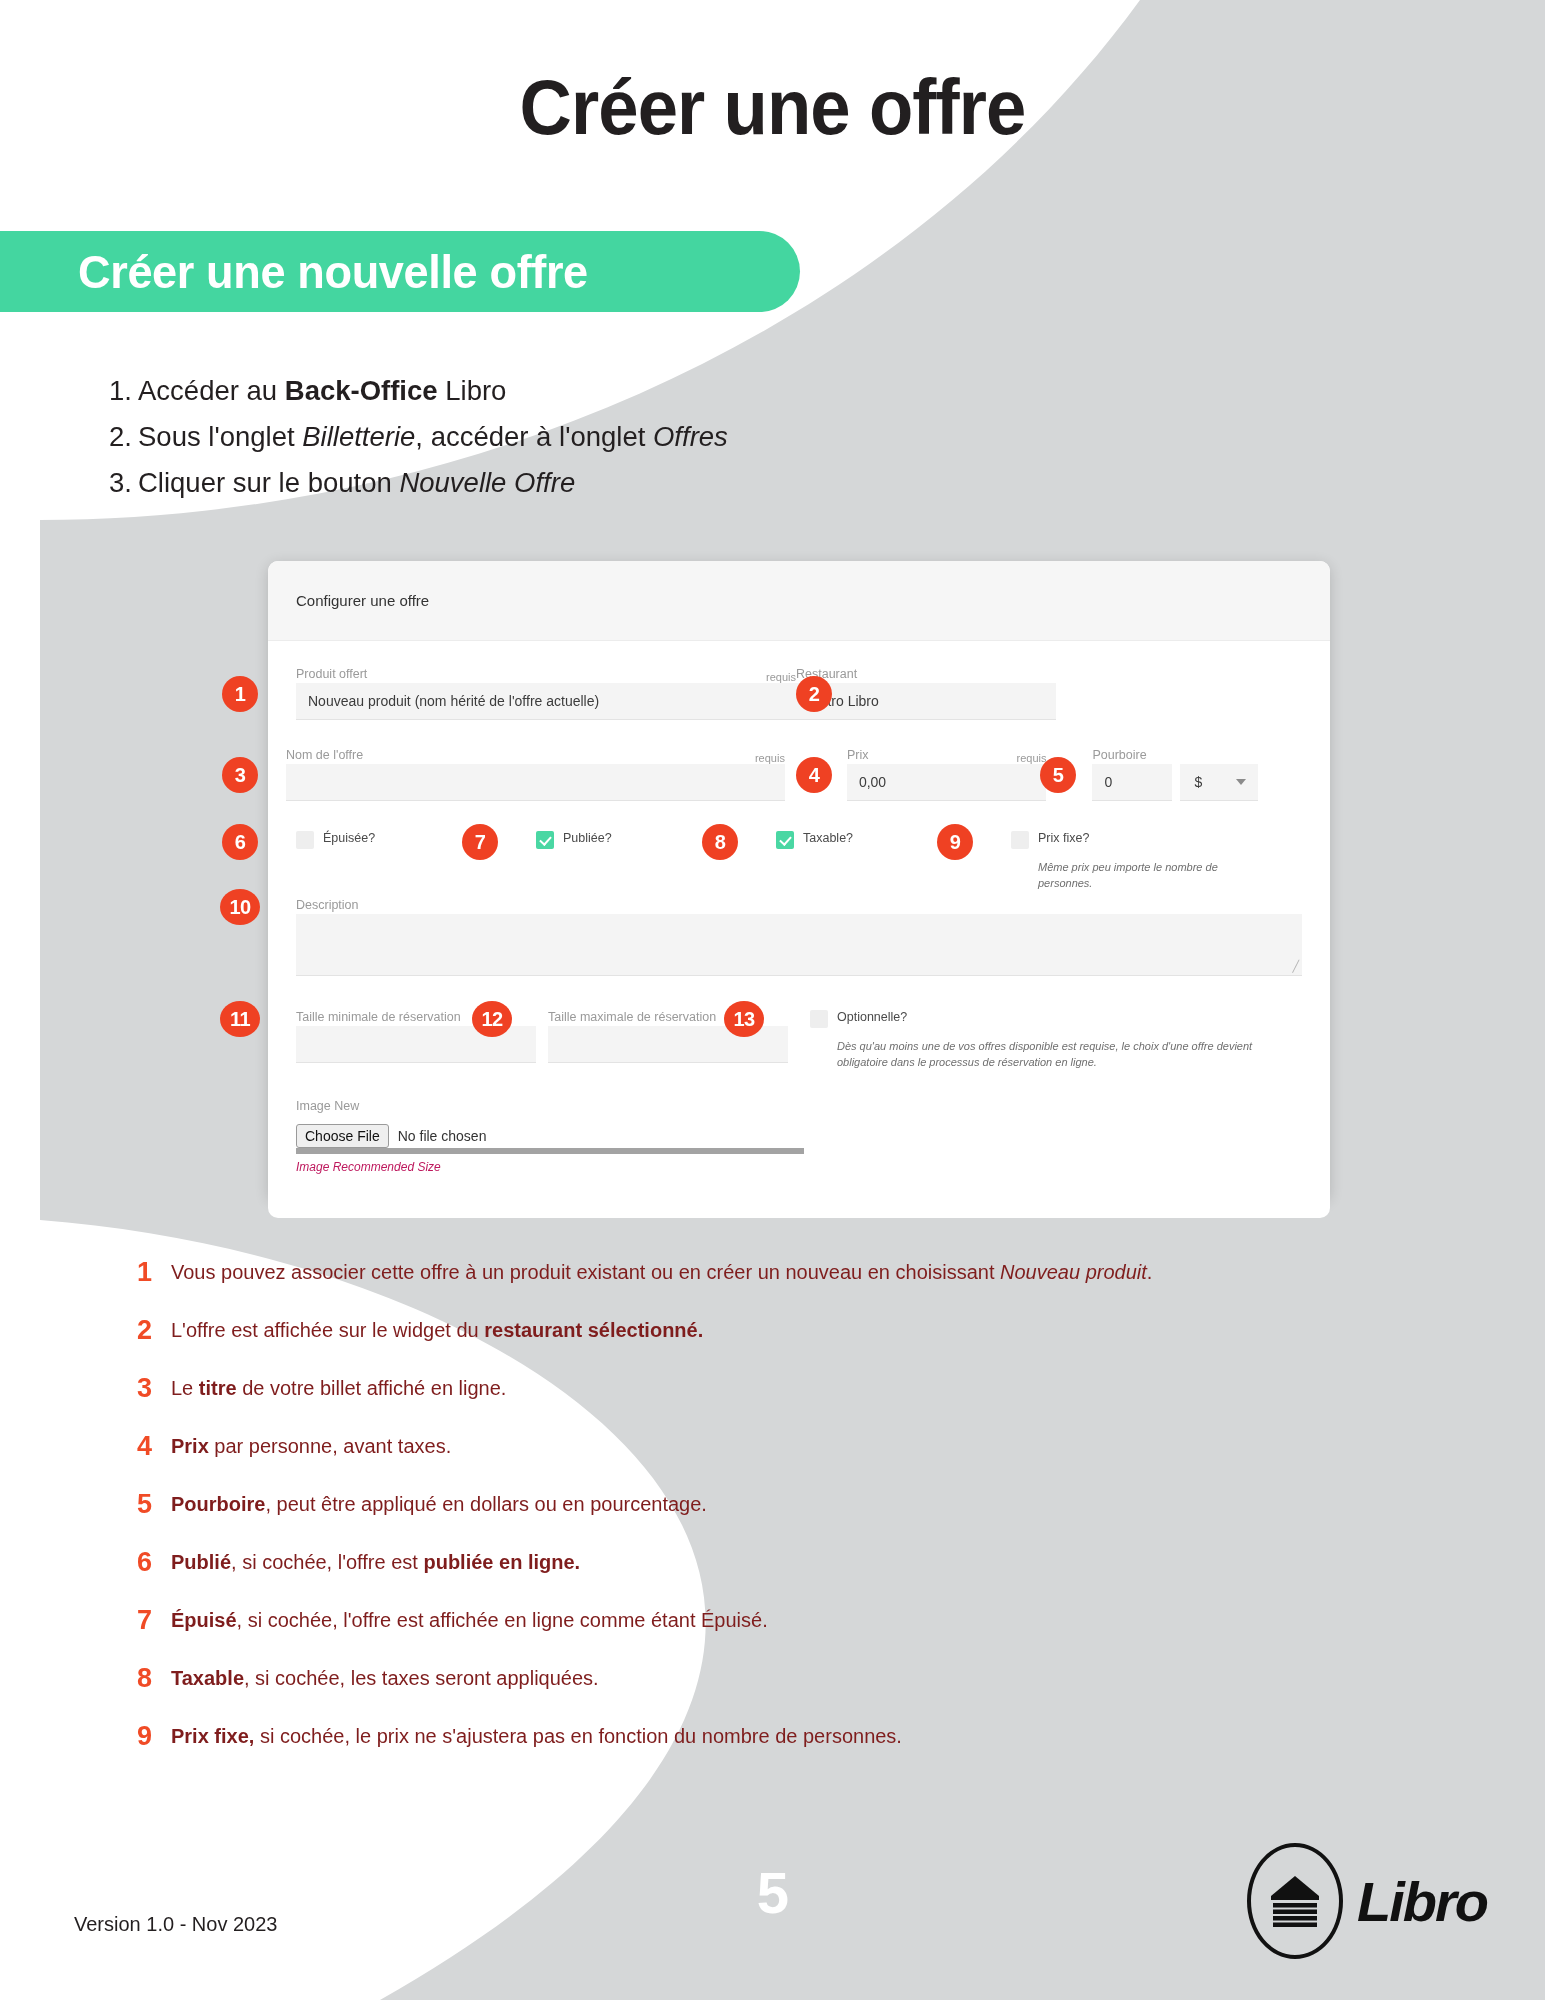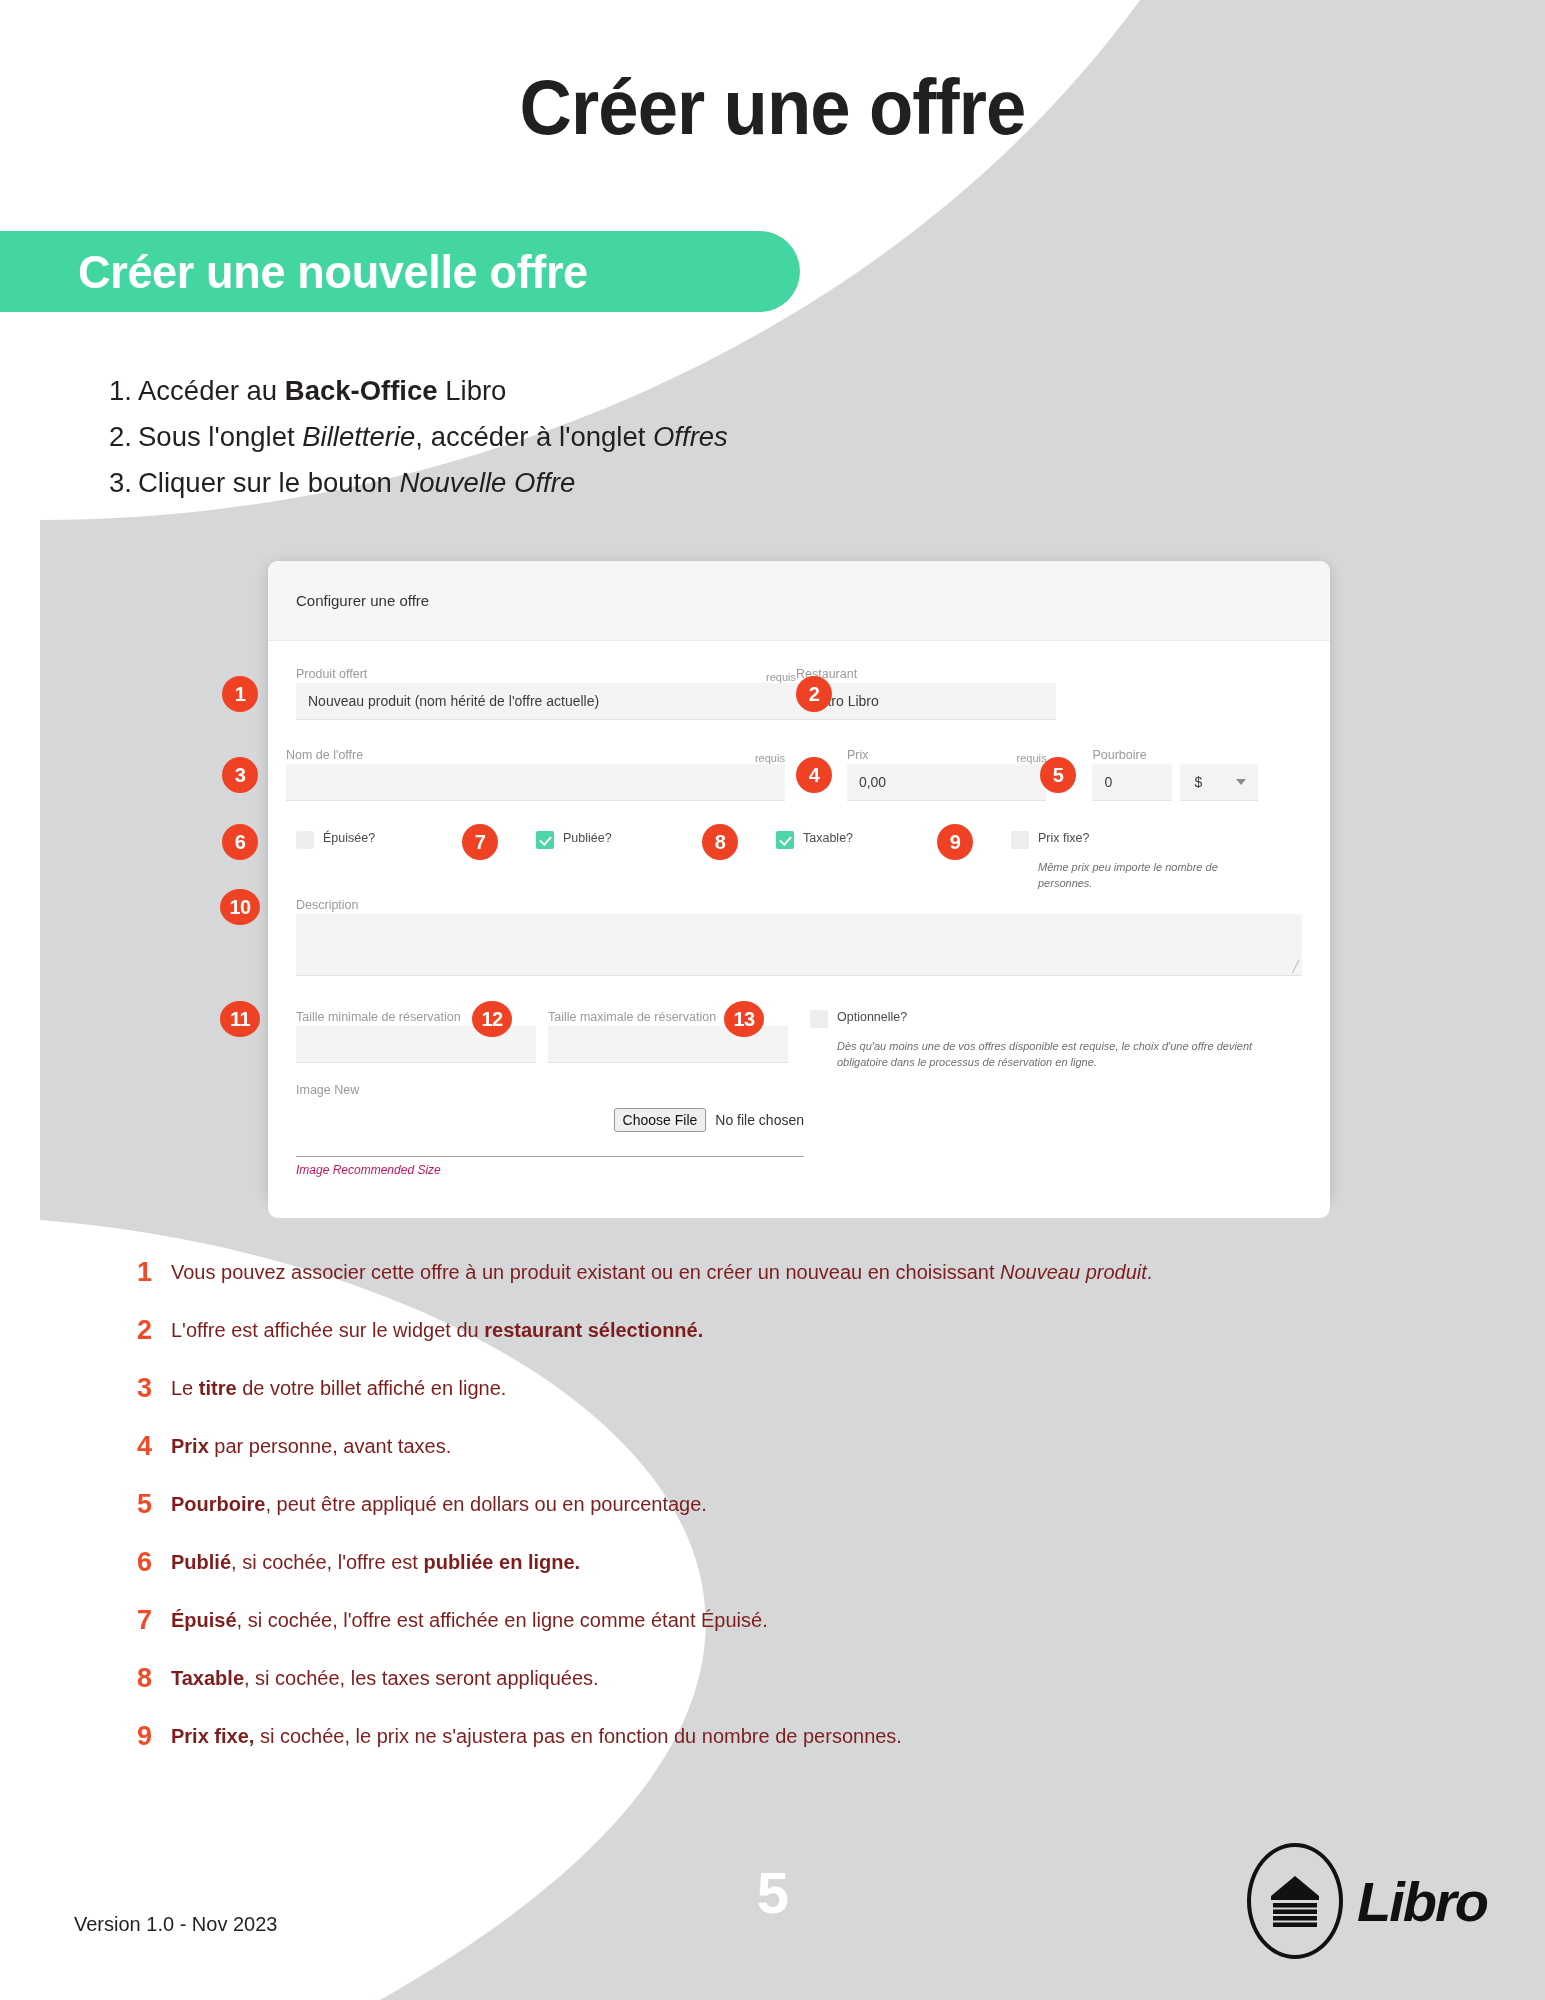--- a/index.html
+++ b/index.html
@@ -202,28 +202,27 @@
     transform: rotate(0deg);
   }
 
   
   .r5 { top: 367px; left: 28px; width: 1006px; }
   .r5 .g-min { width: 240px; }
   .r5 .g-max { width: 240px; margin-left: 12px; }
   .r5 .g-opt { margin-left: 22px; width: 480px; }
 
   
-  .r6 { top: 440px; left: 28px; width: 1006px; display: block; }
+  .r6 { top: 456px; left: 28px; width: 1006px; display: block; }
   .file-row {
     display: flex; align-items: center;
     margin-top: 9px;
-    border-bottom: 1px solid #a3a3a3;
-    padding-bottom: 24px;
+    border-bottom: 6px solid #a3a3a3;
+    padding-bottom: 0;
     width: 508px;
-    justify-content: flex-end;
   }
   .choose-btn {
     border: 1px solid #9a9a9a;
     background: #efefef;
     border-radius: 3px;
     font-size: 14px;
     color: #111;
     padding: 2px 8px;
     font-family: "Liberation Sans", sans-serif;
     line-height: 18px;

